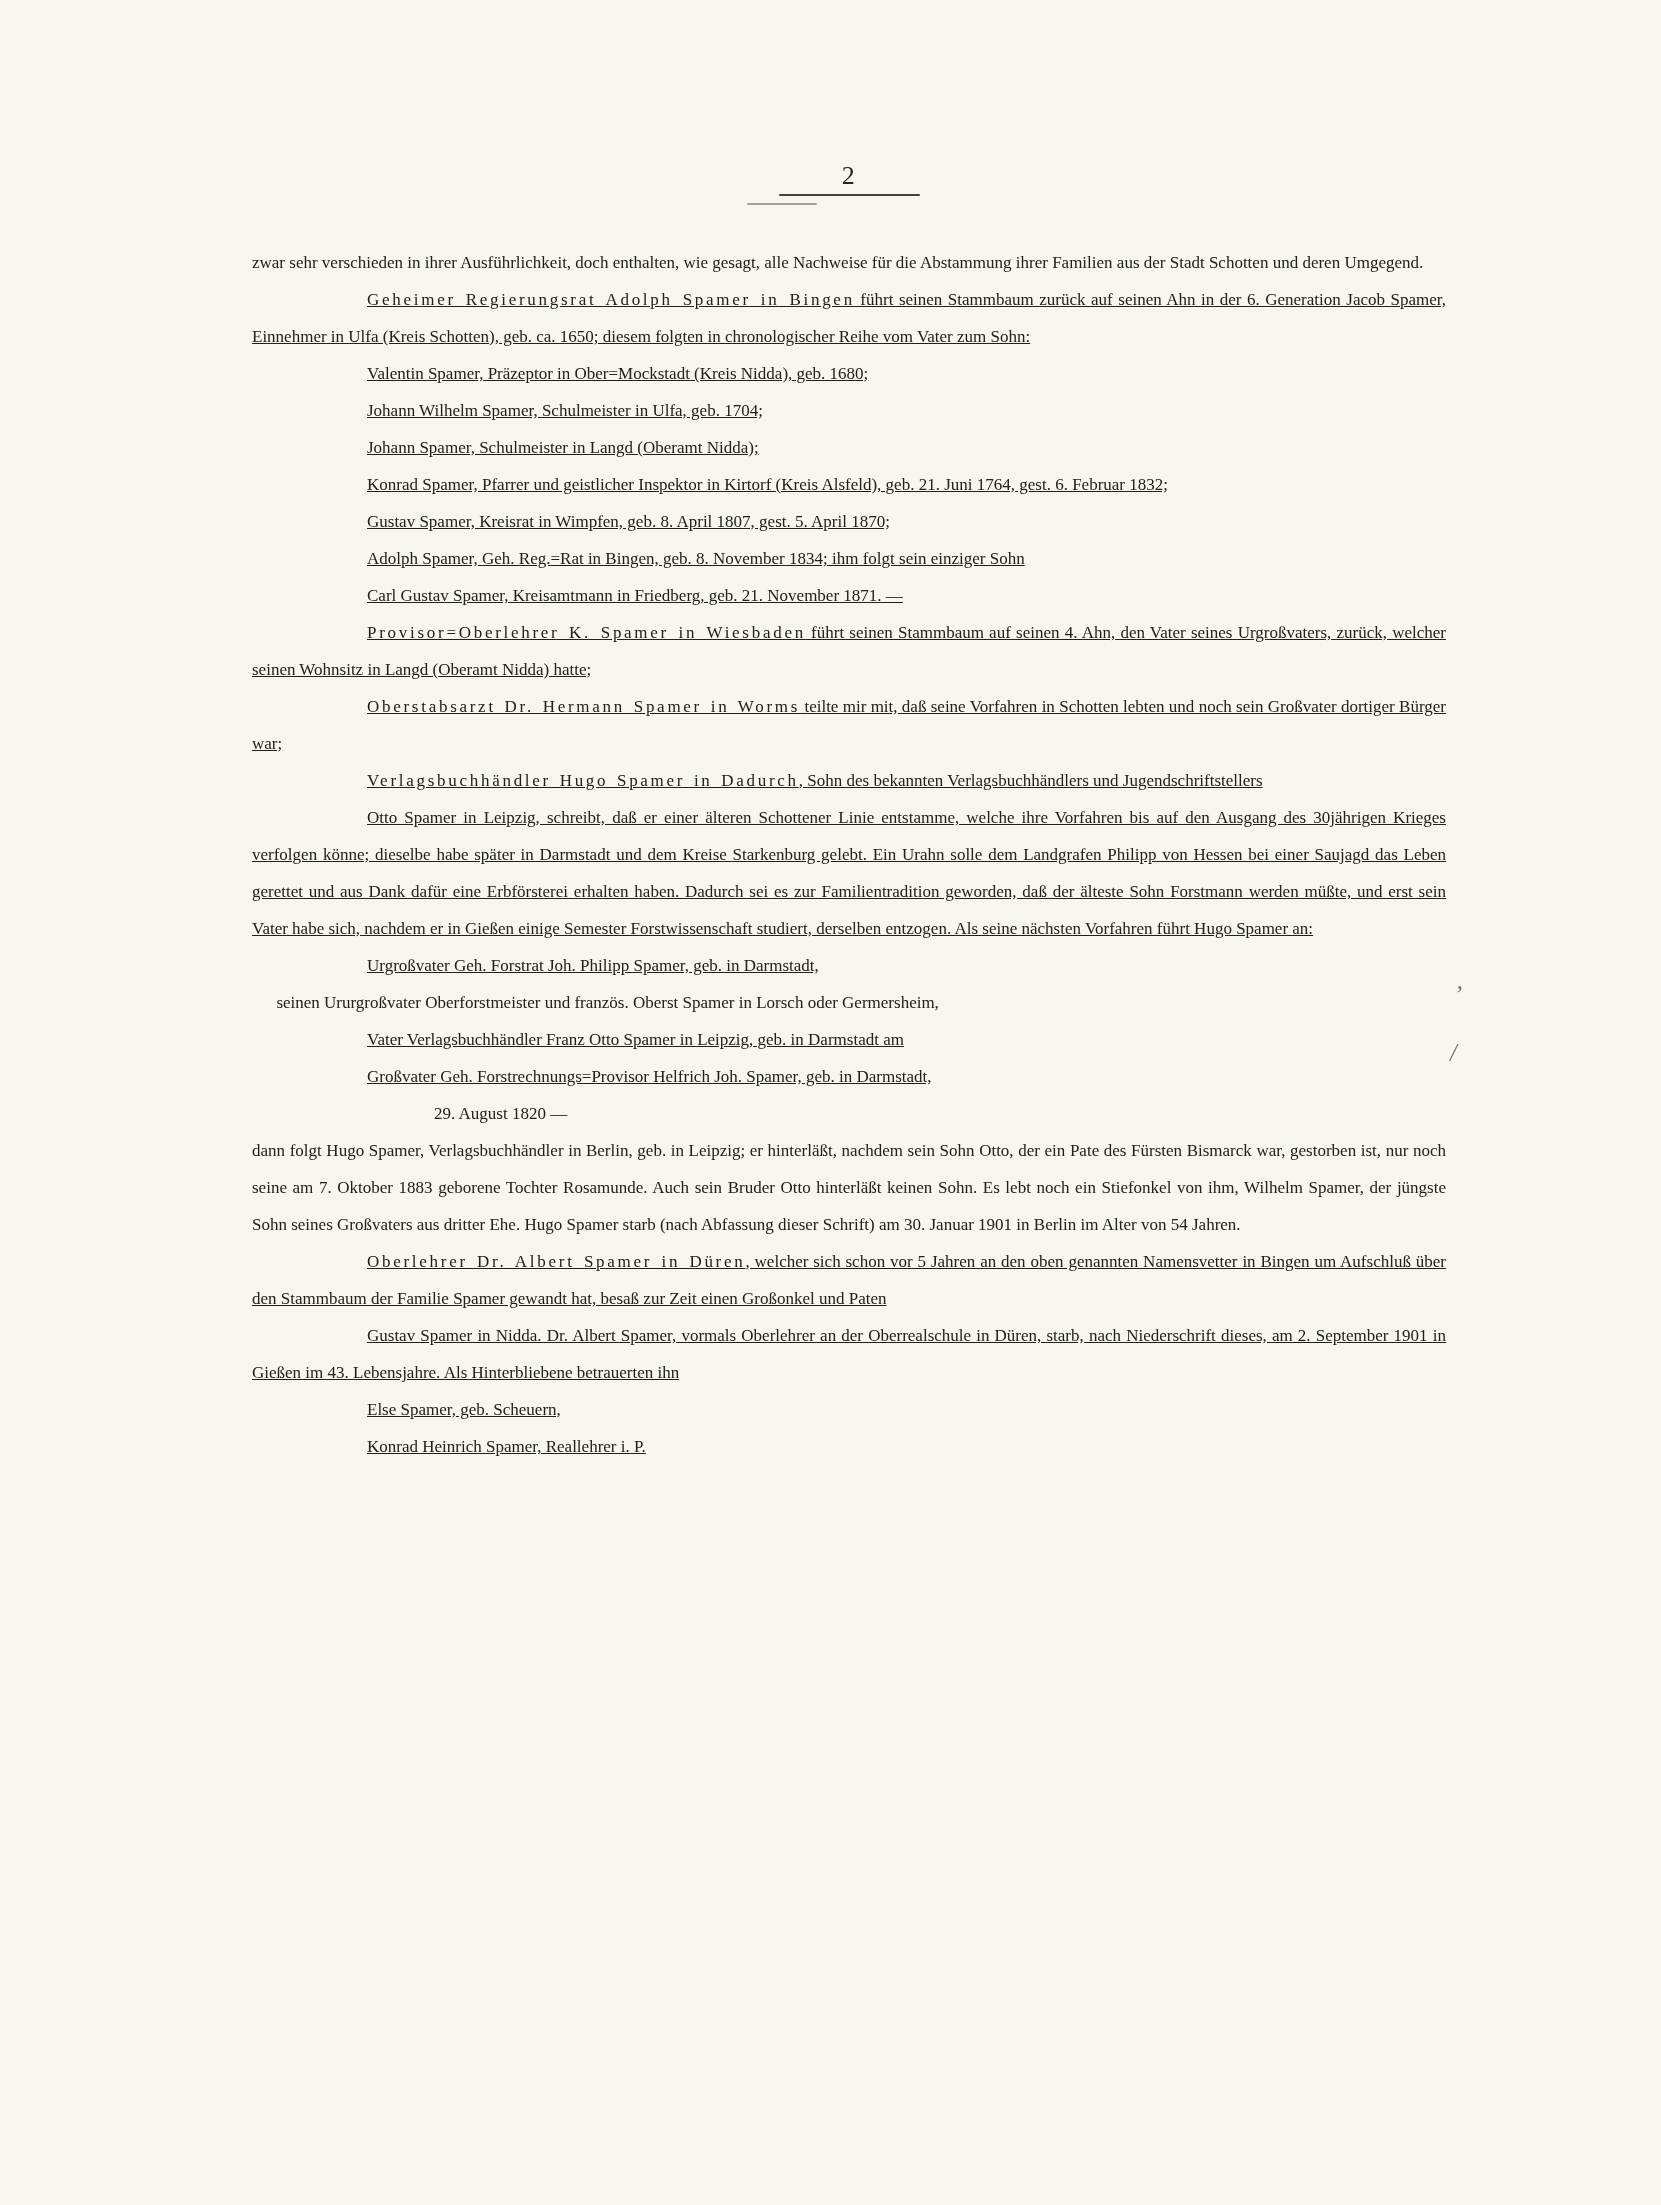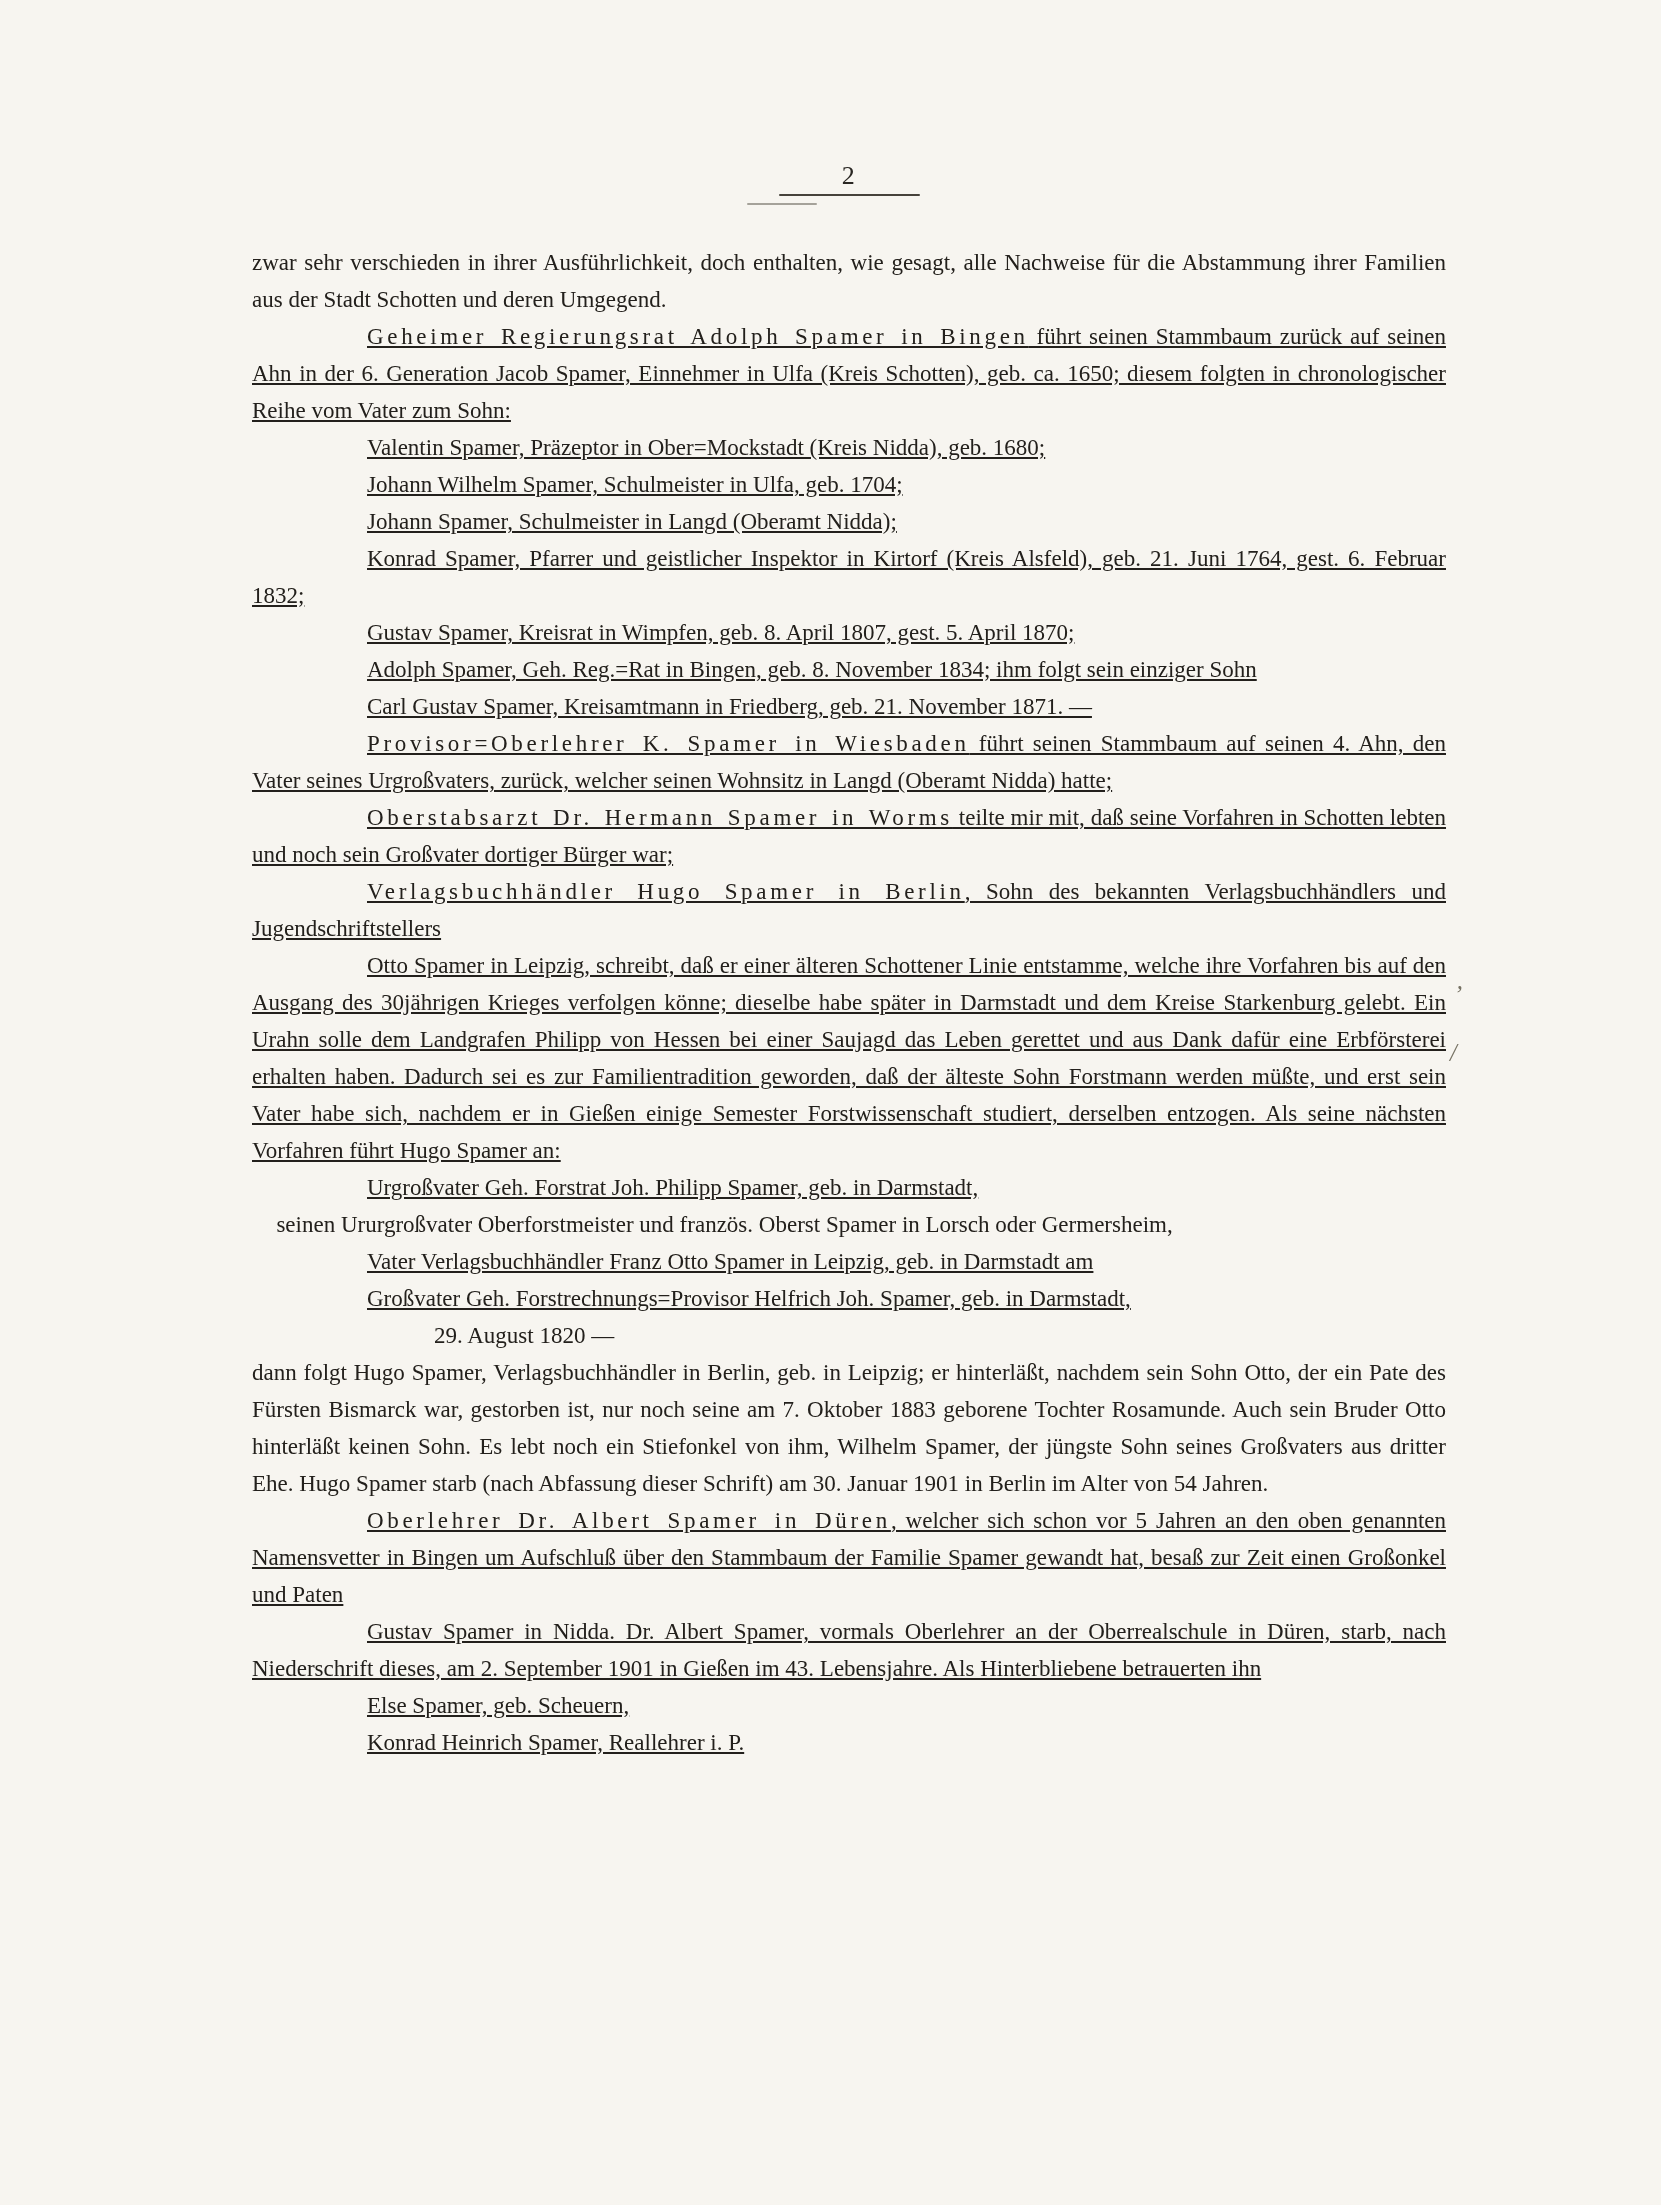--- a/index.html
+++ b/index.html
@@ -44,21 +44,21 @@
     background: #7a756b;
     opacity: 0.65;
     border-radius: 1.4px;
   }
   
   .text-body {
     position: absolute;
     top: 244px;
     left: 252px;
     width: 1194px;
-    font-size: 23px;
+    font-size: 17px;
     line-height: 37px;
     text-align: justify;
   }
   p.para { text-align: justify; margin: 0; }
   p.indent-none  { text-indent: 0; }
   p.indent-std   { text-indent: 115px; text-decoration: underline; }
   p.indent-small { text-indent: 24.4px; }
   p.indent-large { text-indent: 182px; }
   .spaced { letter-spacing: 0.16em; word-spacing: 0.10em; }
   
@@ -88,21 +88,21 @@
       <p class="para indent-std"><span class="spaced">Geheimer Regierungsrat Adolph Spamer in Bingen</span><span> führt seinen Stammbaum zurück auf seinen Ahn in der 6. Generation Jacob Spamer, Einnehmer in Ulfa (Kreis Schotten), geb. ca. 1650; diesem folgten in chronologischer Reihe vom Vater zum Sohn:</span></p>
       <p class="para indent-std"><span>Valentin Spamer, Präzeptor in Ober=Mockstadt (Kreis Nidda), geb. 1680;</span></p>
       <p class="para indent-std"><span>Johann Wilhelm Spamer, Schulmeister in Ulfa, geb. 1704;</span></p>
       <p class="para indent-std"><span>Johann Spamer, Schulmeister in Langd (Oberamt Nidda);</span></p>
       <p class="para indent-std"><span>Konrad Spamer, Pfarrer und geistlicher Inspektor in Kirtorf (Kreis Alsfeld), geb. 21. Juni 1764, gest. 6. Februar 1832;</span></p>
       <p class="para indent-std"><span>Gustav Spamer, Kreisrat in Wimpfen, geb. 8. April 1807, gest. 5. April 1870;</span></p>
       <p class="para indent-std"><span>Adolph Spamer, Geh. Reg.=Rat in Bingen, geb. 8. November 1834; ihm folgt sein einziger Sohn</span></p>
       <p class="para indent-std"><span>Carl Gustav Spamer, Kreisamtmann in Friedberg, geb. 21. November 1871. —</span></p>
       <p class="para indent-std"><span class="spaced">Provisor=Oberlehrer K. Spamer in Wiesbaden</span><span> führt seinen Stammbaum auf seinen 4. Ahn, den Vater seines Urgroßvaters, zurück, welcher seinen Wohnsitz in Langd (Oberamt Nidda) hatte;</span></p>
       <p class="para indent-std"><span class="spaced">Oberstabsarzt Dr. Hermann Spamer in Worms</span><span> teilte mir mit, daß seine Vorfahren in Schotten lebten und noch sein Großvater dortiger Bürger war;</span></p>
-      <p class="para indent-std"><span class="spaced">Verlagsbuchhändler Hugo Spamer in Berlin</span><span>, Sohn des bekannten Verlagsbuchhändlers und Jugendschriftstellers</span></p>
+      <p class="para indent-std"><span class="spaced">Verlagsbuchhändler Hugo Spamer in Dadurch</span><span>, Sohn des bekannten Verlagsbuchhändlers und Jugendschriftstellers</span></p>
       <p class="para indent-std"><span>Otto Spamer in Leipzig, schreibt, daß er einer älteren Schottener Linie entstamme, welche ihre Vorfahren bis auf den Ausgang des 30jährigen Krieges verfolgen könne; dieselbe habe später in Darmstadt und dem Kreise Starkenburg gelebt. Ein Urahn solle dem Landgrafen Philipp von Hessen bei einer Saujagd das Leben gerettet und aus Dank dafür eine Erbförsterei erhalten haben. Dadurch sei es zur Familientradition geworden, daß der älteste Sohn Forstmann werden müßte, und erst sein Vater habe sich, nachdem er in Gießen einige Semester Forstwissenschaft studiert, derselben entzogen. Als seine nächsten Vorfahren führt Hugo Spamer an:</span></p>
       <p class="para indent-std"><span>Urgroßvater Geh. Forstrat Joh. Philipp Spamer, geb. in Darmstadt,</span></p>
       <p class="para indent-small"><span>seinen Ururgroßvater Oberforstmeister und französ. Oberst Spamer in Lorsch oder Germersheim,</span></p>
       <p class="para indent-std"><span>Vater Verlagsbuchhändler Franz Otto Spamer in Leipzig, geb. in Darmstadt am</span></p>
       <p class="para indent-std"><span>Großvater Geh. Forstrechnungs=Provisor Helfrich Joh. Spamer, geb. in Darmstadt,</span></p>
       <p class="para indent-large"><span>29. August 1820 —</span></p>
       <p class="para indent-none"><span>dann folgt Hugo Spamer, Verlagsbuchhändler in Berlin, geb. in Leipzig; er hinterläßt, nachdem sein Sohn Otto, der ein Pate des Fürsten Bismarck war, gestorben ist, nur noch seine am 7. Oktober 1883 geborene Tochter Rosamunde. Auch sein Bruder Otto hinterläßt keinen Sohn. Es lebt noch ein Stiefonkel von ihm, Wilhelm Spamer, der jüngste Sohn seines Großvaters aus dritter Ehe. Hugo Spamer starb (nach Abfassung dieser Schrift) am 30. Januar 1901 in Berlin im Alter von 54 Jahren.</span></p>
       <p class="para indent-std"><span class="spaced">Oberlehrer Dr. Albert Spamer in Düren</span><span>, welcher sich schon vor 5 Jahren an den oben genannten Namensvetter in Bingen um Aufschluß über den Stammbaum der Familie Spamer gewandt hat, besaß zur Zeit einen Großonkel und Paten</span></p>
       <p class="para indent-std"><span>Gustav Spamer in Nidda. Dr. Albert Spamer, vormals Oberlehrer an der Oberrealschule in Düren, starb, nach Niederschrift dieses, am 2. September 1901 in Gießen im 43. Lebensjahre. Als Hinterbliebene betrauerten ihn</span></p>
       <p class="para indent-std"><span>Else Spamer, geb. Scheuern,</span></p>

